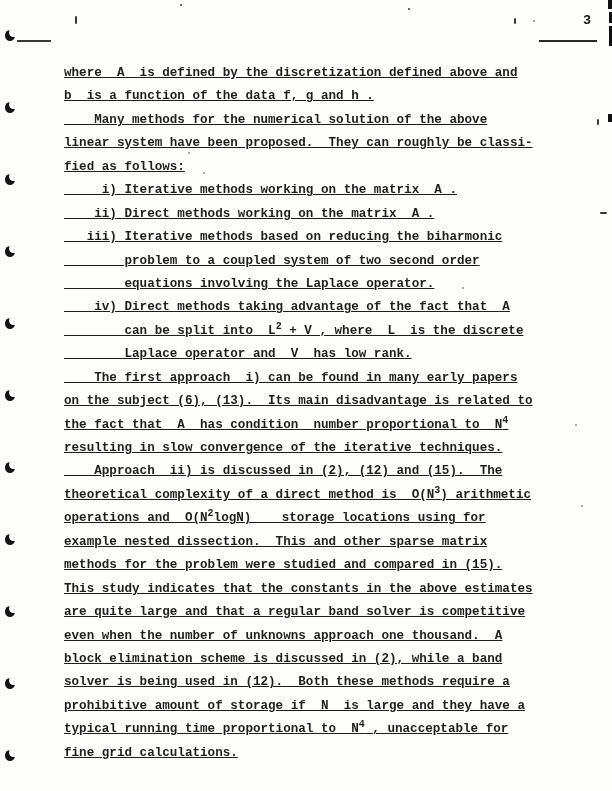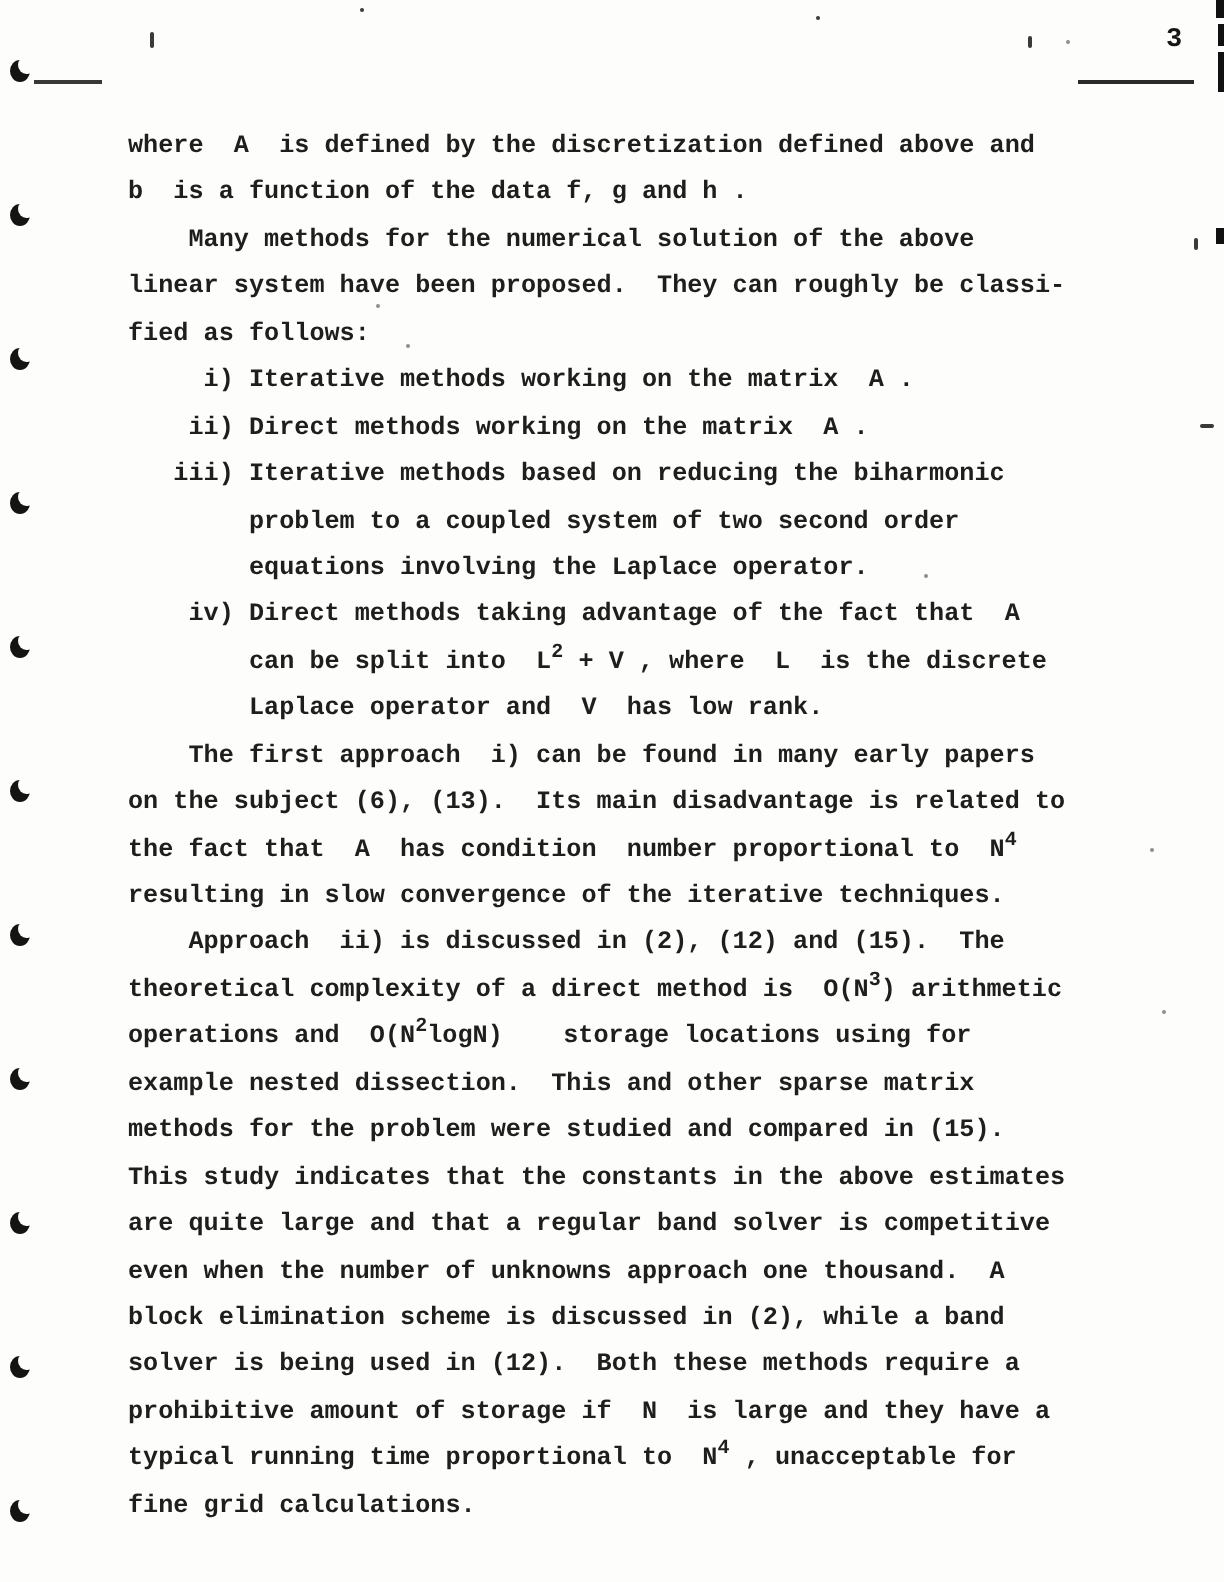--- a/index.html
+++ b/index.html
@@ -7,21 +7,21 @@
   .page {
     position:relative; width:612px; height:791px;
     background:var(--paper); overflow:hidden;
     font-family:"Liberation Mono","DejaVu Sans Mono",monospace;
     color:var(--ink);
   }
   
   .doc-body {
     position:absolute; left:64px; top:62px;
     font-size:12.6px; line-height:23.45px; font-weight:bold;
-    white-space:pre; color:var(--ink);
+    white-space:pre; color:var(--ink);text-decoration:underline;
   }
   .line { height:23.45px; }
   .sup { font-size:10px; vertical-align:5.5px; line-height:0; }
   
   .pageno {
     position:absolute; left:583px; top:13px;
     font-size:13.5px; font-weight:bold; color:#161616;
   }
   .pageno-rule { position:absolute; left:539px; top:40px; width:58px; height:2px; background:#2b2b2b; }
   .topleft-rule { position:absolute; left:17px; top:40px; width:34px; height:2px; background:#383838; }

